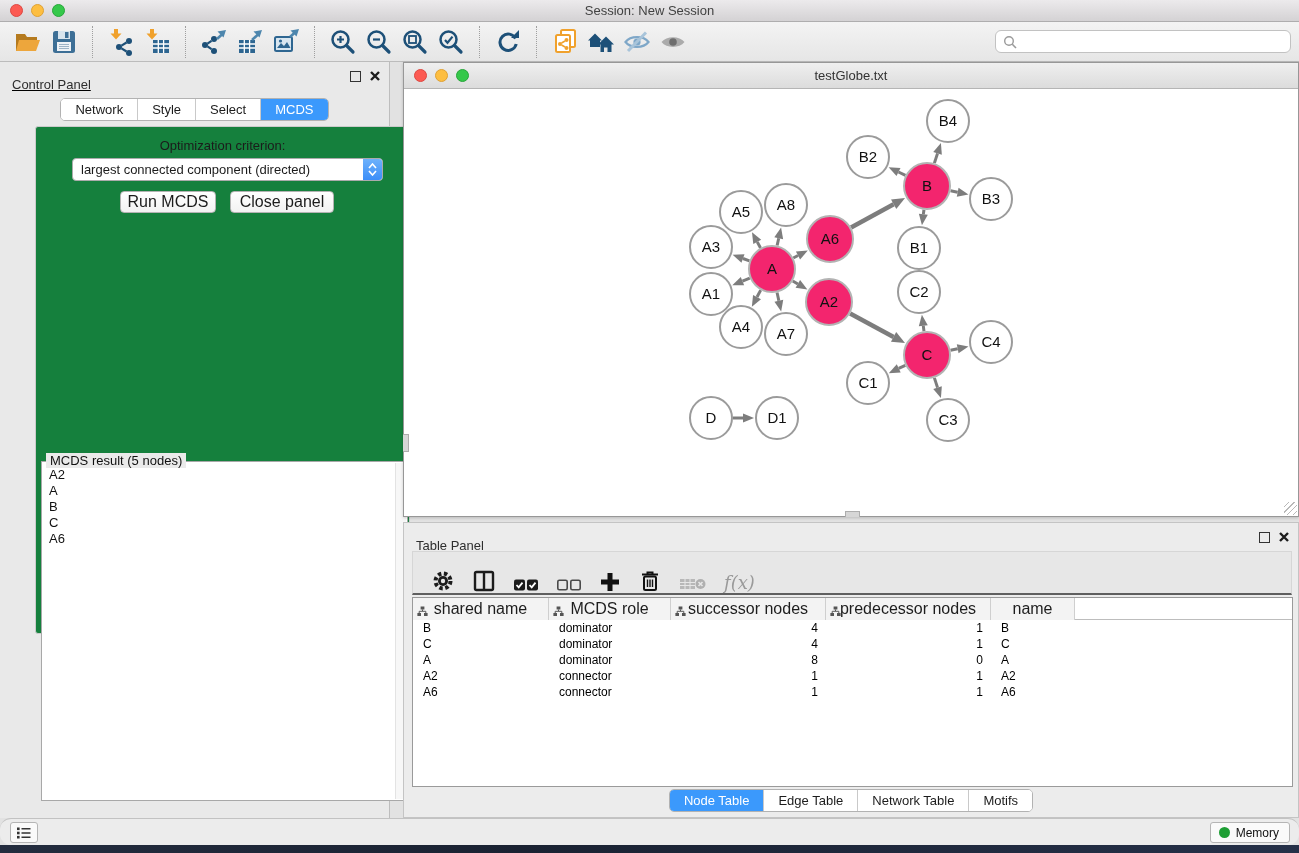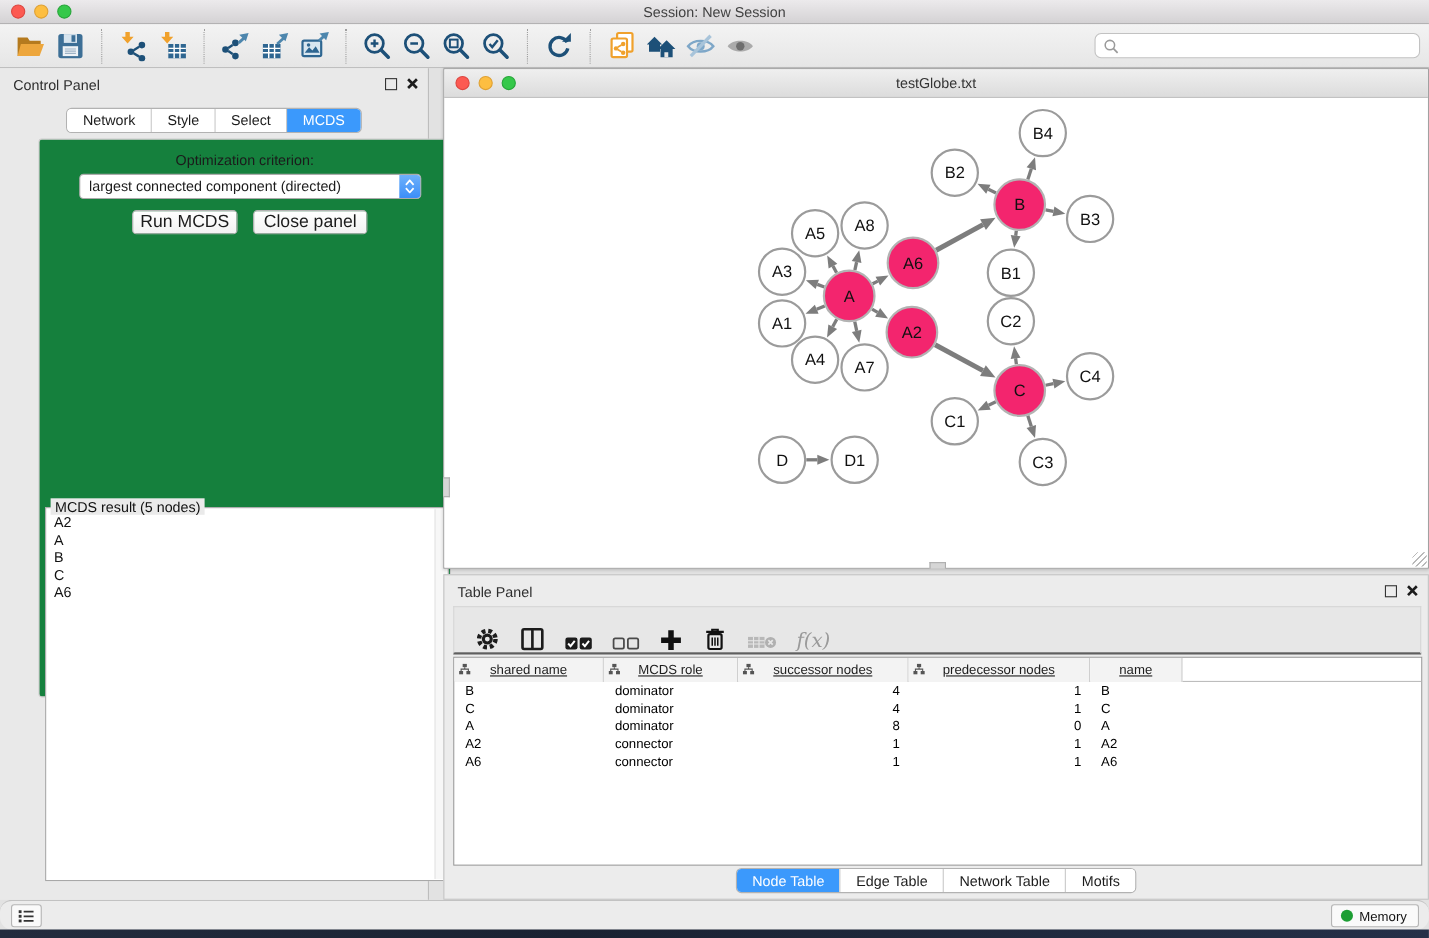--- a/index.html
+++ b/index.html
@@ -28,21 +28,21 @@
     display:flex; align-items:center; padding-left:7px; }
   .searchbox input { border:none; outline:none; flex:1; height:18px; font-size:12px;
     background:transparent; font-family:inherit; }
 
   
   .workspace { position:absolute; left:0; top:62px; width:1299px; height:756px; background:#e2e2e2; }
 
   
   .control-panel { position:absolute; left:0; top:0; width:390px; height:756px;
     background:#e9e9e9; border-right:1px solid #bdbdbd; }
-  .panel-titlebar { position:relative; height:30px; display:flex; align-items:center; padding:0 12px; }
+  .panel-titlebar { position:relative; height:30px; display:flex; align-items:flex-end; padding:0 12px;text-decoration:underline; }
   .panel-title { font-size:13px; color:#2e2e2e; }
   .panel-tb-icons { position:absolute; right:8px; top:8px; display:flex; gap:8px; align-items:center; }
   .float-box { width:11px; height:11px; border:1.5px solid #333; background:transparent; }
 
   .seg-group { display:inline-flex; border:1px solid #b2b2b2; border-radius:5px;
     overflow:hidden; background:#fff; }
   .seg { padding:3px 14px; font-size:13px; color:#1c1c1c; border-left:1px solid #c9c9c9;
     background:#fff; white-space:nowrap; }
   .seg:first-child { border-left:none; }
   .seg-active { background:#3b99fc; color:#fff; }
@@ -93,21 +93,21 @@
   .tp-toolbar { position:absolute; left:8px; top:28px; width:880px; height:44px;
     background:#e7e7e7; border:1px solid #d6d6d6; border-bottom:2px solid #5f5f5f;
     display:flex; align-items:flex-end; gap:17px; padding-left:18px; }
   .tp-icon { display:flex; align-items:center; justify-content:center; }
   .fx-label { font-size:18px; color:#9a9a9a; font-family:"DejaVu Serif","Liberation Serif",serif;
     font-style:italic; }
   .table-wrap { position:absolute; left:8px; top:74px; width:881px; height:190px;
     background:#fff; border:1px solid #9a9a9a; overflow:hidden; }
   .thead { display:flex; height:22px; border-bottom:1px solid #bdbdbd; }
   .th { position:relative; height:22px; background:#f3f3f3; border-right:1px solid #cfcfcf;
-    display:flex; align-items:center; justify-content:center; font-size:12px; color:#1d1d1d;text-decoration:underline; }
+    display:flex; align-items:center; justify-content:center; font-size:16px; color:#1d1d1d; }
   .th-icon { position:absolute; left:4px; top:5px; }
   .tr { display:flex; height:16px; align-items:center; }
   .td { font-size:12px; color:#000; padding:0 10px; white-space:nowrap; overflow:hidden; }
   .td.num { padding-right:8px; }
   .tp-tabs-row { position:absolute; left:0; top:266px; width:100%; text-align:center; }
 
   
   .status-bar { position:absolute; left:0; top:818px; width:1299px; height:27px;
     background:#ececec; border-top:1px solid #c2c2c2;border-radius:11px; }
   .sb-left-btn { position:absolute; left:10px; top:3px; width:28px; height:21px;

